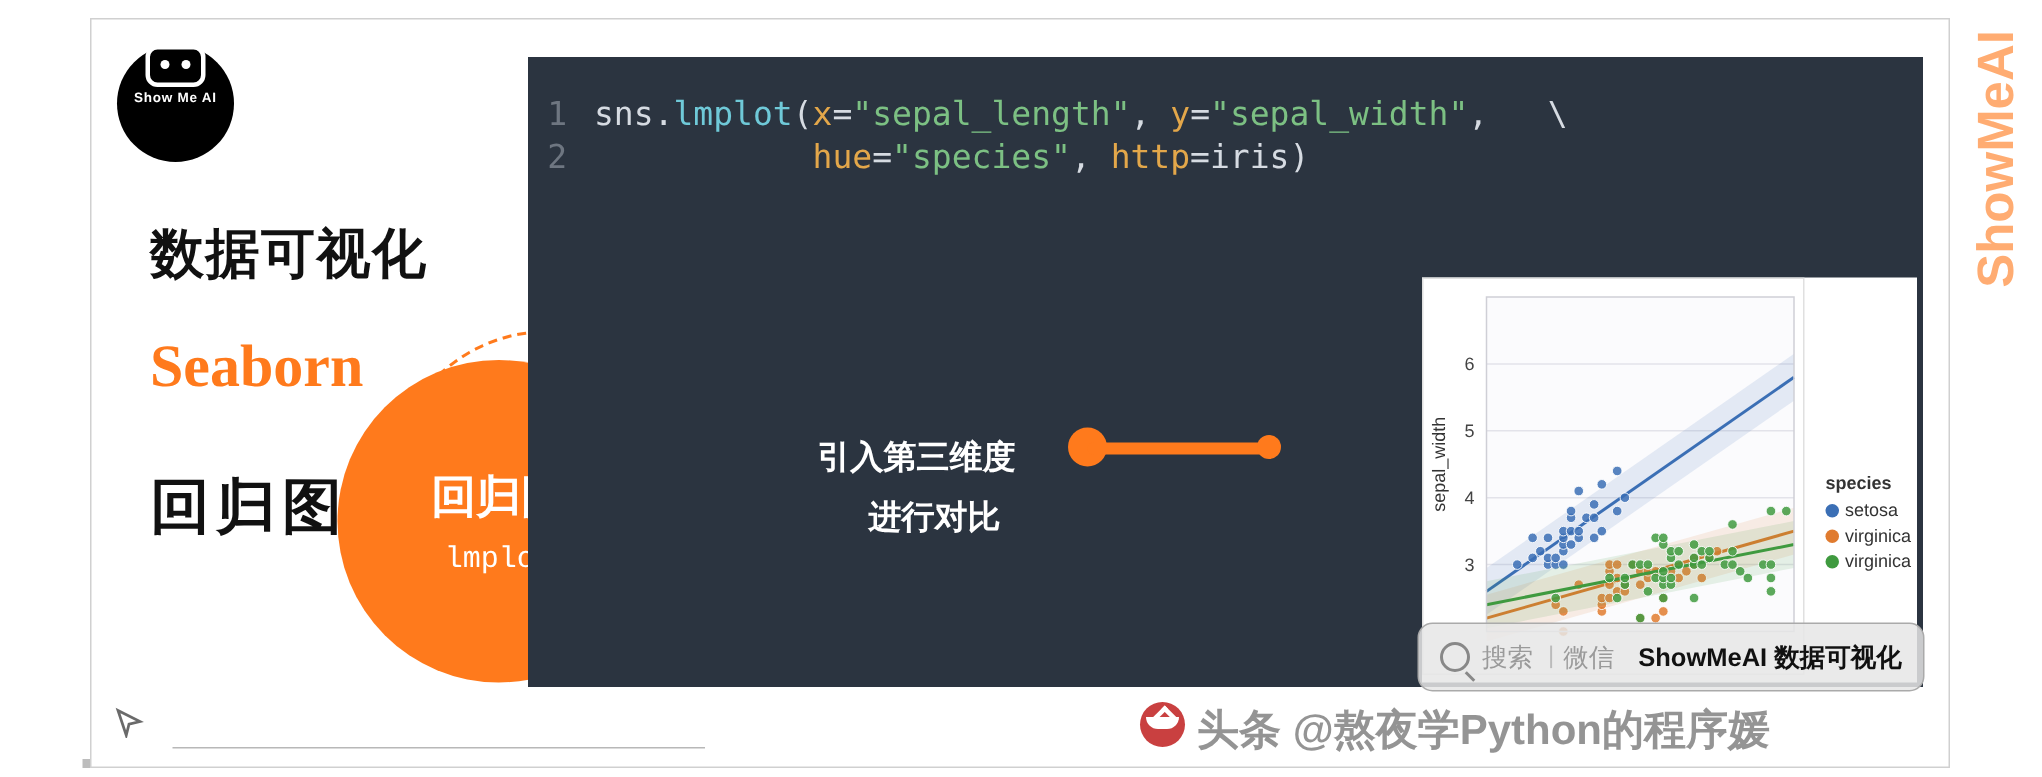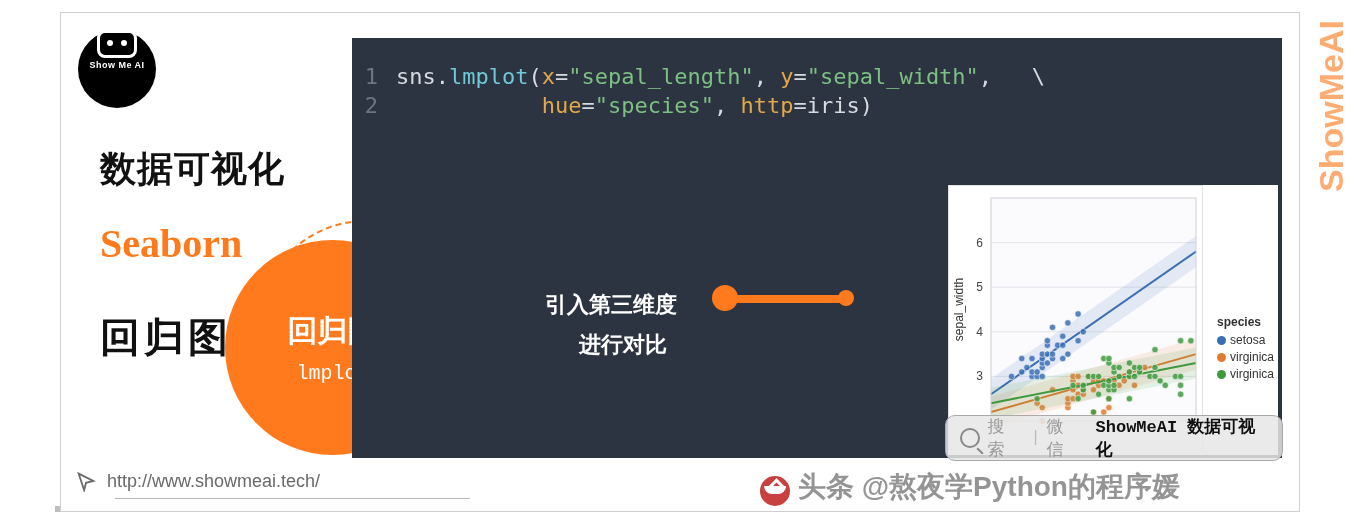--- a/index.html
+++ b/index.html
@@ -154,33 +154,32 @@
   .cursor-url .line { position:absolute; left:40px; top:28px; width:355px; height:1px; background:#b8b8b8; }
   
   .search-pill {
     position: absolute; left: 945px; top: 415px;
     width: 338px; height: 46px;
     background: rgba(230,230,230,0.85);
     border: 1px solid #aaa; border-radius: 10px;
     display: flex; align-items: center;
     padding: 16px 14px;
     color: #555;
-    font-family: Liberation Mono, monospace;
   }
   .mag { width: 20px; height: 20px; border: 2px solid #888; border-radius: 50%; position: relative; margin-right: 8px; }
   .mag::after { content:""; position:absolute; right:-6px; bottom:-6px; width:8px; height:2px; background:#888; transform:rotate(45deg); }
   .search-pill .plc { color: #9a9a9a; font-size: 17px; margin-right: 4px; }
   .search-pill .sep { color: #bbb; margin: 0 6px; }
   .search-pill .strong { color: #111; font-weight: 800; font-size: 17px; }
   
   .credit {
     position: absolute; left: 760px; top: 468px;
     font-size: 28px; color: rgba(60,60,60,0.55);
     font-weight: 600;
-    display: flex; align-items: flex-end; gap: 8px;
+    display: flex; align-items: flex-start; gap: 8px;
   }
   .credit .ticon {
     width: 30px; height: 30px; border-radius: 50%;
     background: #c94040; position: relative;
   }
   .credit .ticon::before {
     content:""; position:absolute; left:10px; top:5px;
     width:10px; height:10px; border:3px solid #fff; border-right:none; border-bottom:none;
     transform: rotate(45deg);
   }
@@ -391,21 +390,20 @@
   <span class="sep">|</span>
   <span class="plc">微信</span>
   <span style="flex:0 0 12px"></span>
   <span class="strong">ShowMeAI 数据可视化</span>
 </div>
 
 <div class="cursor-url">
   <svg class="cursor-svg" viewBox="0 0 24 24" fill="none" stroke="#6a6a6a" stroke-width="2">
     <path d="M4 4 L20 12 L12 14 L10 22 Z"></path>
   </svg>
-  <span>http://www.showmeai.tech/</span>
   <span class="line"></span>
 </div>
 
 <div class="credit">
   <span class="ticon"></span>
   <span>
     <span>头条 @</span><span>熬夜学Python的程序媛</span>
   </span>
 </div>
 

